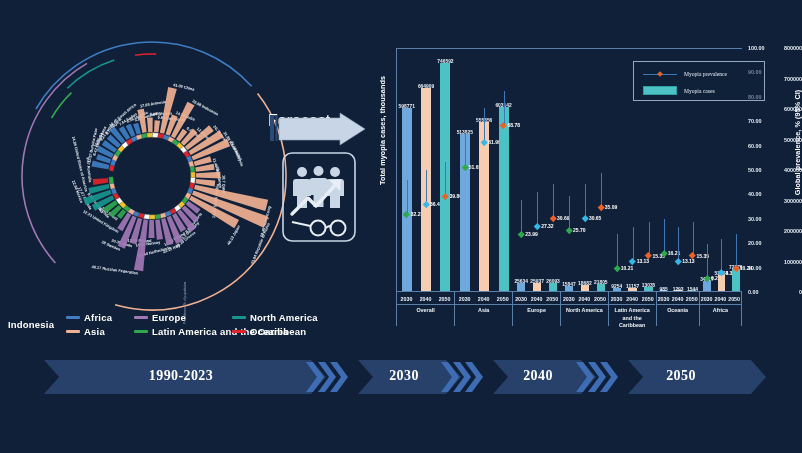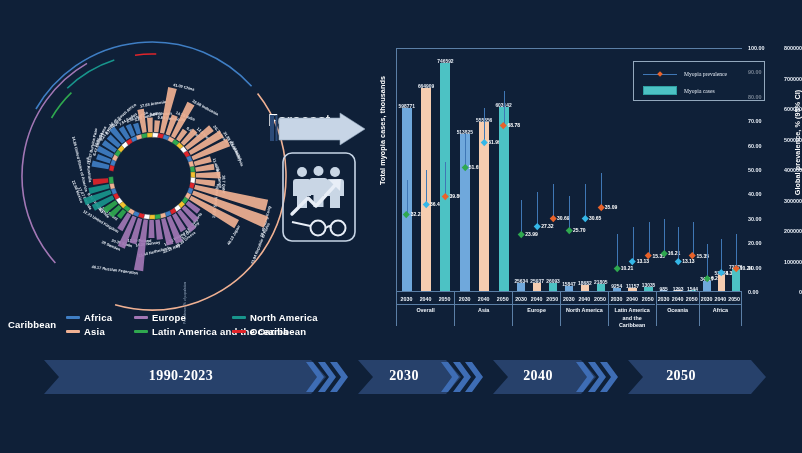--- a/index.html
+++ b/index.html
@@ -319,21 +319,21 @@
         <path d="M257.59344098330075 65.5013623063618 A 134 134 0 0 1 115.06459432052213 276.8090672557347" fill="none" stroke="#f0b193" stroke-width="1.6"></path>
         <path d="M55.39117268793878 234.98697882665158 A 130 130 0 0 1 86.99999999999994 35.416697508023006" fill="none" stroke="#a277b5" stroke-width="1.6"></path>
         <path d="M67.2516788040023 60.2405443586846 A 122 122 0 0 1 114.2999266862564 31.97110501199127" fill="none" stroke="#18958c" stroke-width="1.6"></path>
         <path d="M135.02088168287202 27.18729561352842 A 122 122 0 0 1 156.25773859770513 26.07431910367032" fill="none" stroke="#e0242a" stroke-width="1.6"></path>
         <path d="M51.541053161005124 89.99999999999999 A 116 116 0 0 1 71.41962902675628 64.5565831607165" fill="none" stroke="#2fa84f" stroke-width="1.6"></path>
         <text x="186" y="296" fill="#9fb2c8" font-size="3.4" font-family="&quot;Liberation Sans&quot;, sans-serif" transform="rotate(-90,186,296)">Prevalence, % of population</text>
       </svg>
   </div>
 
   <div id="continents-legend">
-    <div class="cl-title">Caribbean</div>
+    <div class="cl-title">Indonesia</div>
     <div class="cl-item" style="left:62px; top:4px;">
       <span class="cl-swatch" style="background:#3f7ec4;"></span>
       <span class="cl-label">Africa</span>
     </div>
     <div class="cl-item" style="left:130px; top:4px;">
       <span class="cl-swatch" style="background:#a277b5;"></span>
       <span class="cl-label">Europe</span>
     </div>
     <div class="cl-item" style="left:228px; top:4px;">
       <span class="cl-swatch" style="background:#18958c;"></span>

